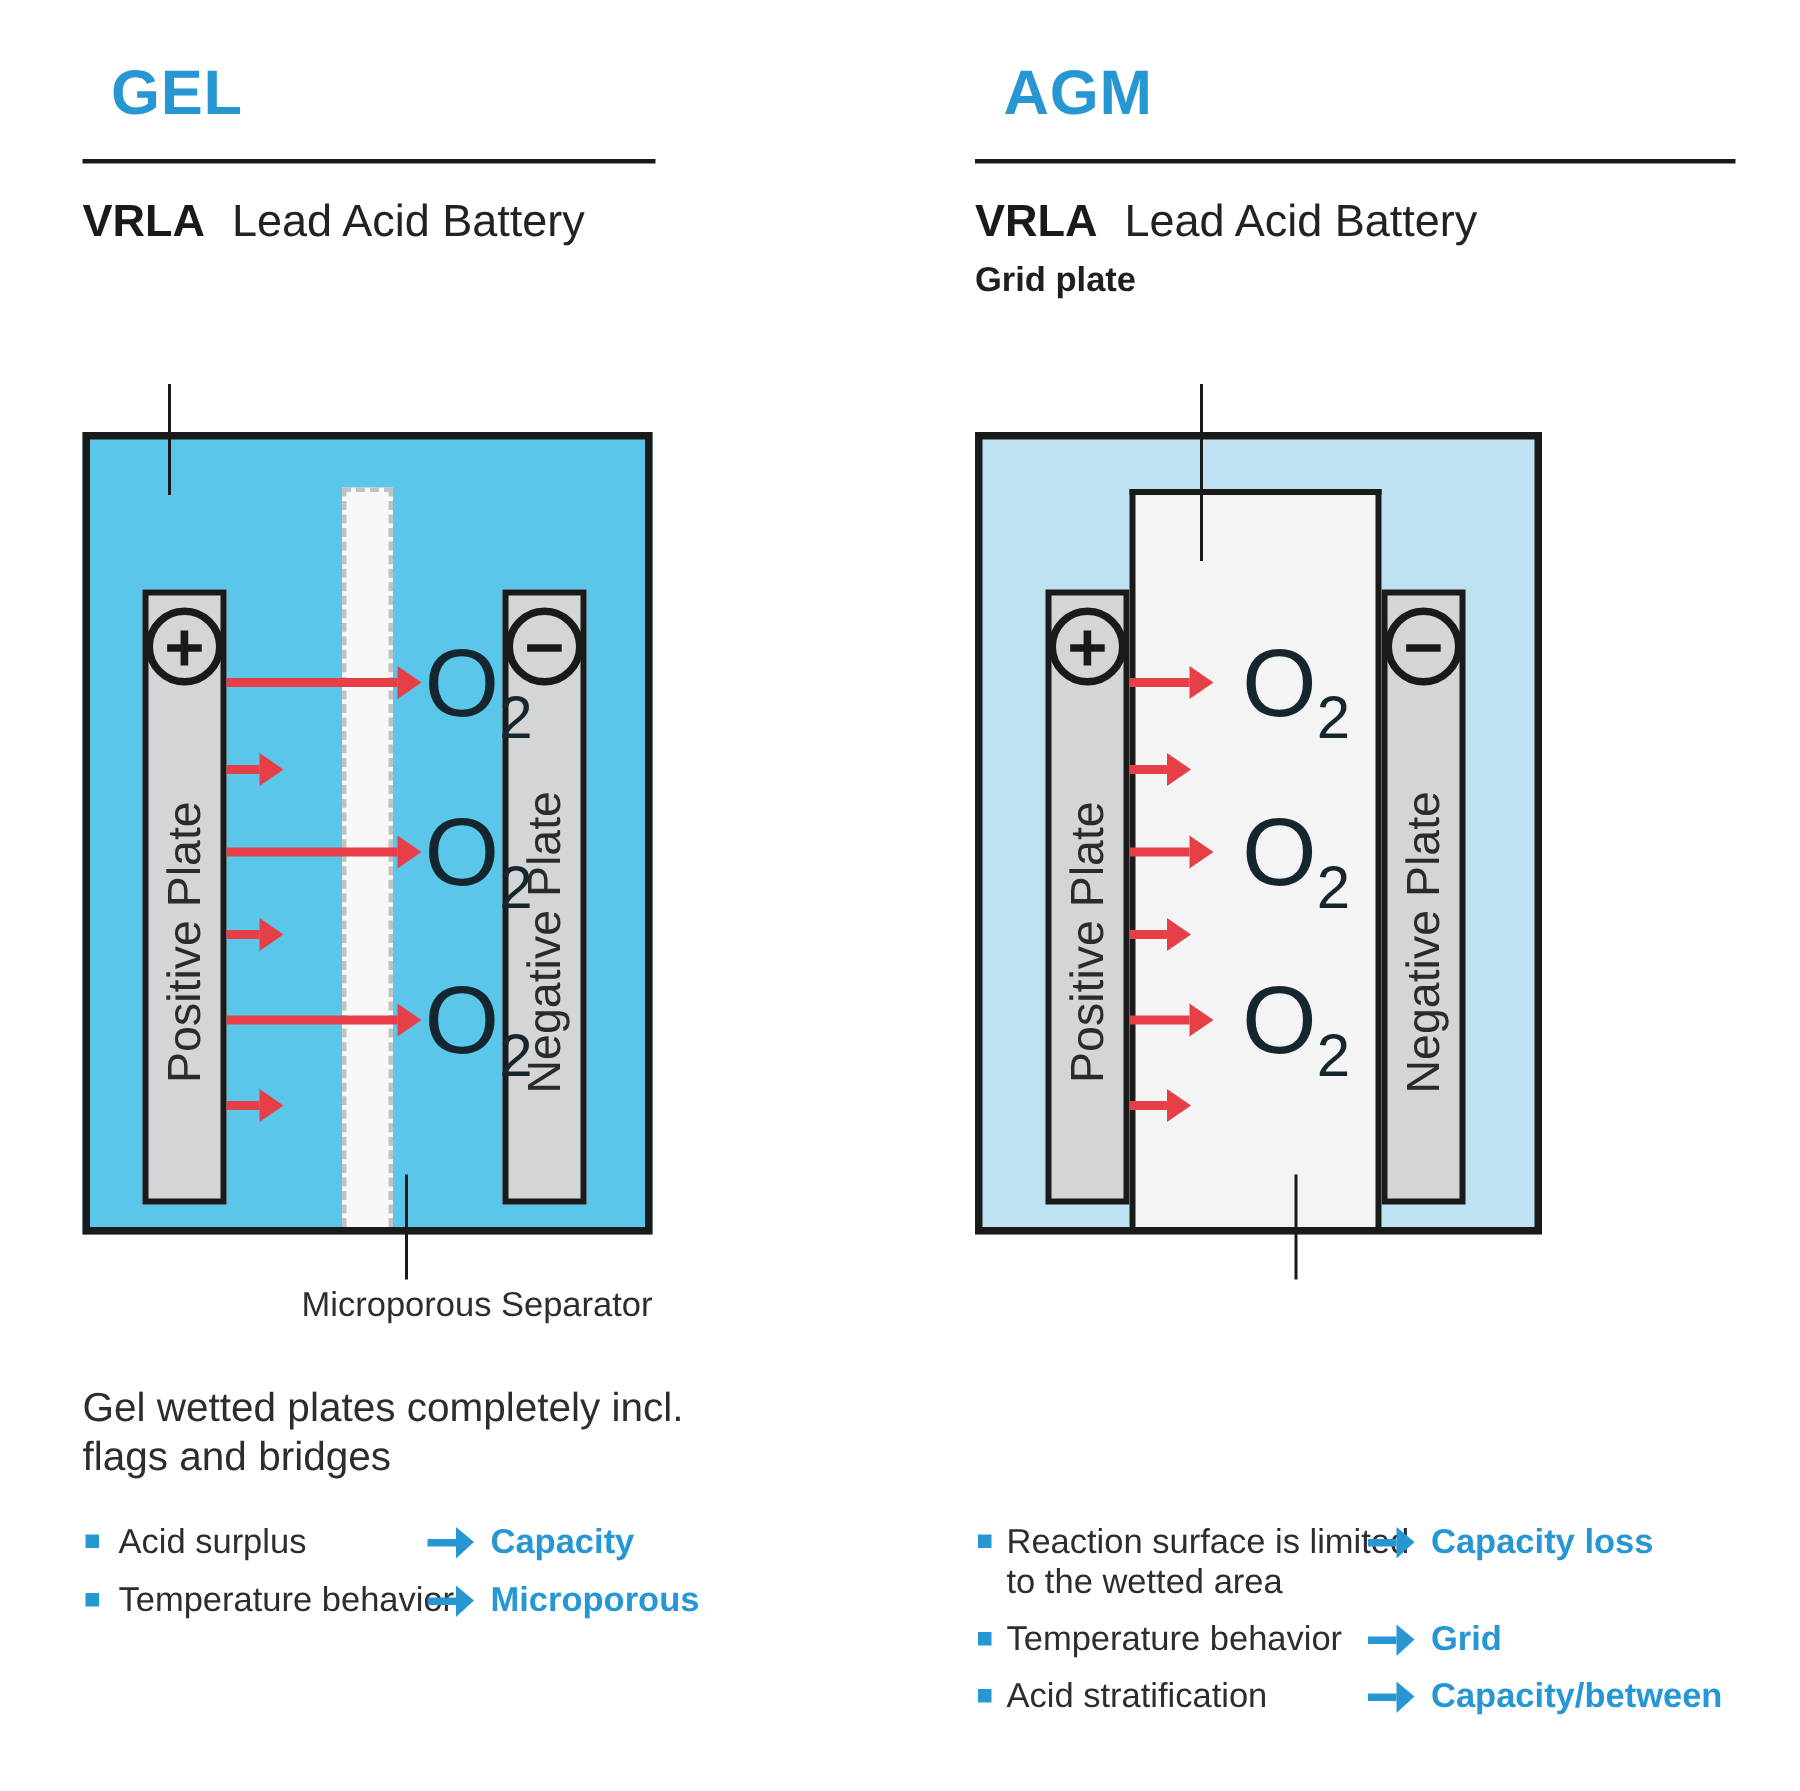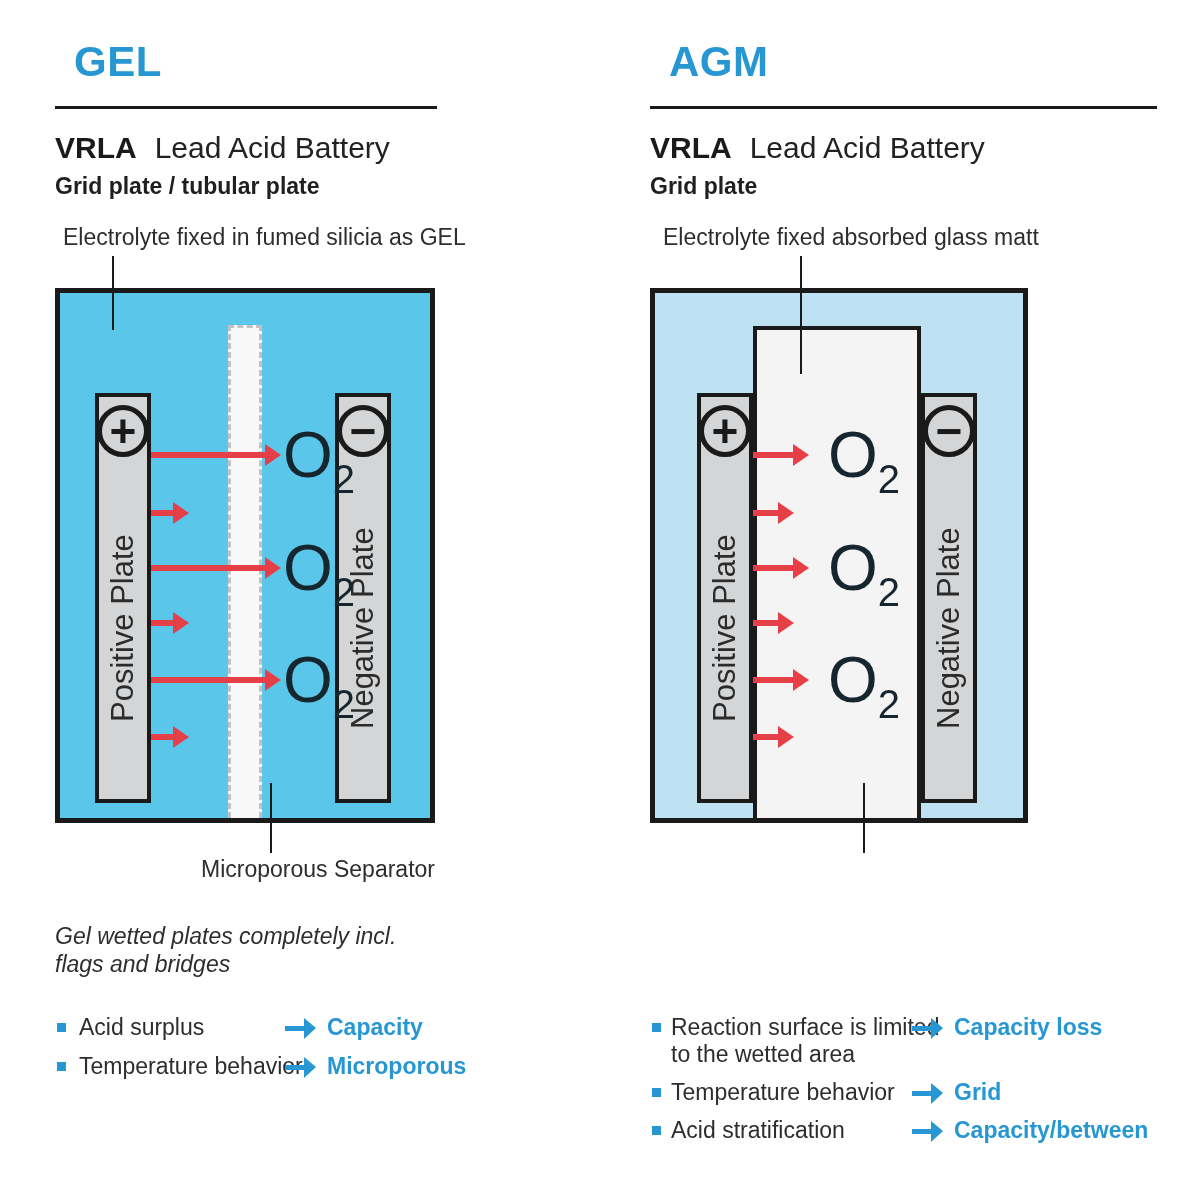--- a/index.html
+++ b/index.html
@@ -48,21 +48,21 @@
   .agm .rarrow{left:98px;} .agm .rarrow.long{width:40px;} .agm .rarrow.short{width:25px;}
 
   .o2{position:absolute;height:64px;line-height:64px;color:var(--o2_ink);z-index:4;display:flex;align-items:flex-start;}
   .gel .o2{left:223px;} .agm .o2{left:173px;}
   .o2-main{font-size:64px;line-height:64px;}
   .o2-sub{font-size:40px;line-height:64px;transform:translateY(24px);}
 
   .sep-label{position:absolute;top:856px;left:0;text-align:center;font-size:23px;color:var(--text);}
   .gel .sep-label{width:380px;text-align:right;} .agm .sep-label{width:378px;}
 
-  .desc{position:absolute;top:922px;left:0;font-size:23px;line-height:1.22;color:var(--text);white-space:pre-line;font-style:italic;}
+  .desc{position:absolute;top:922px;left:0;font-size:27px;line-height:1.22;color:var(--text);white-space:pre-line;}
 
   .bullet-row{position:absolute;left:2px;display:flex;align-items:flex-start;}
   .b-square{width:9px;height:9px;background:var(--accent);margin-top:9px;flex:none;}
   .b-label{font-size:23px;line-height:1.18;color:var(--text);white-space:pre-line;}
   .gel .b-label{margin-left:13px;} .agm .b-label{margin-left:10px;}
   .barrow{position:absolute;top:4px;width:31px;height:21px;}
   .barrow::before{content:'';position:absolute;left:0;top:8px;width:19px;height:5px;background:var(--accent);}
   .barrow::after{content:'';position:absolute;left:19px;top:0;border-left:12px solid var(--accent);border-top:10px solid transparent;border-bottom:11px solid transparent;}
   .gel .barrow{left:228px;} .agm .barrow{left:260px;}
   .b-result{position:absolute;top:0;font-size:23px;font-weight:700;color:var(--accent);white-space:nowrap;}
@@ -73,22 +73,20 @@
 
 <div class="canvas">
 
   <section class="panel gel">
     <h1 class="title">GEL</h1>
     <div class="rule"></div>
     <div class="vrla-row">
       <span class="vrla">VRLA</span>
       <span class="battery">Lead Acid Battery</span>
     </div>
-    <div class="plate-type">Grid plate / tubular plate</div>
-    <div class="annotation">Electrolyte fixed in fumed silicia as GEL</div>
     <div class="vline ann-line"></div>
 
     <div class="bbox">
       <div class="plate pos">
         <div class="term">+</div>
         <div class="plate-label">Positive Plate</div>
       </div>
       <div class="sep-gel"></div>
       <div class="plate neg">
         <div class="term">−</div>
@@ -136,21 +134,20 @@
   </section>
 
   <section class="panel agm">
     <h1 class="title">AGM</h1>
     <div class="rule"></div>
     <div class="vrla-row">
       <span class="vrla">VRLA</span>
       <span class="battery">Lead Acid Battery</span>
     </div>
     <div class="plate-type">Grid plate</div>
-    <div class="annotation">Electrolyte fixed absorbed glass matt</div>
     <div class="vline ann-line"></div>
 
     <div class="bbox">
       <div class="plate pos">
         <div class="term">+</div>
         <div class="plate-label">Positive Plate</div>
       </div>
       <div class="sep-agm"></div>
       <div class="plate neg">
         <div class="term">−</div>

